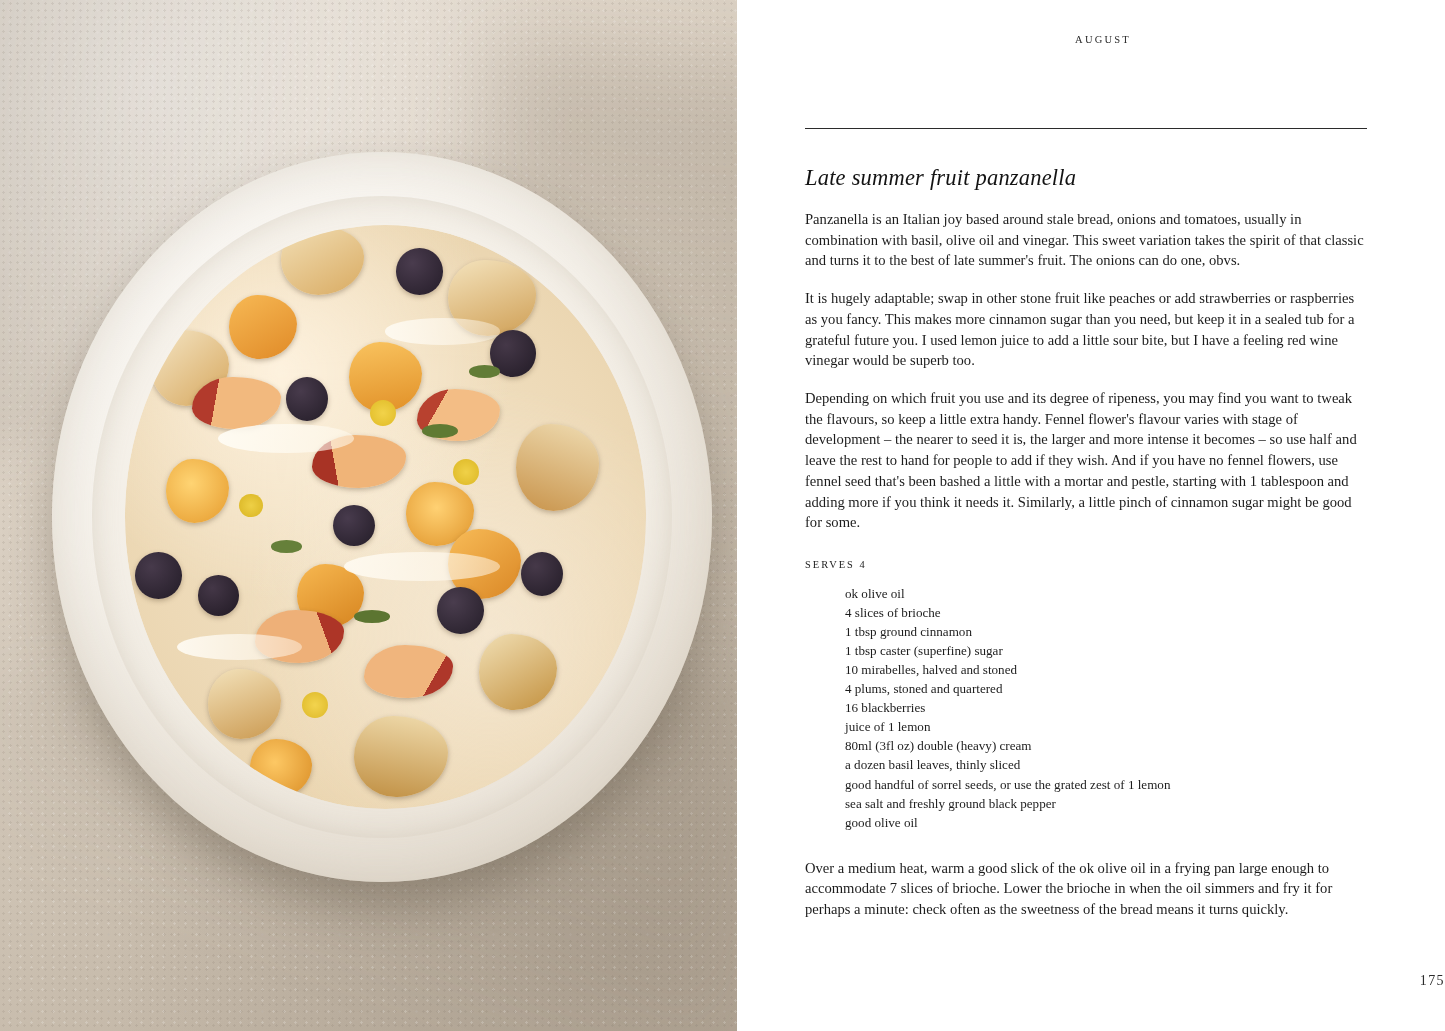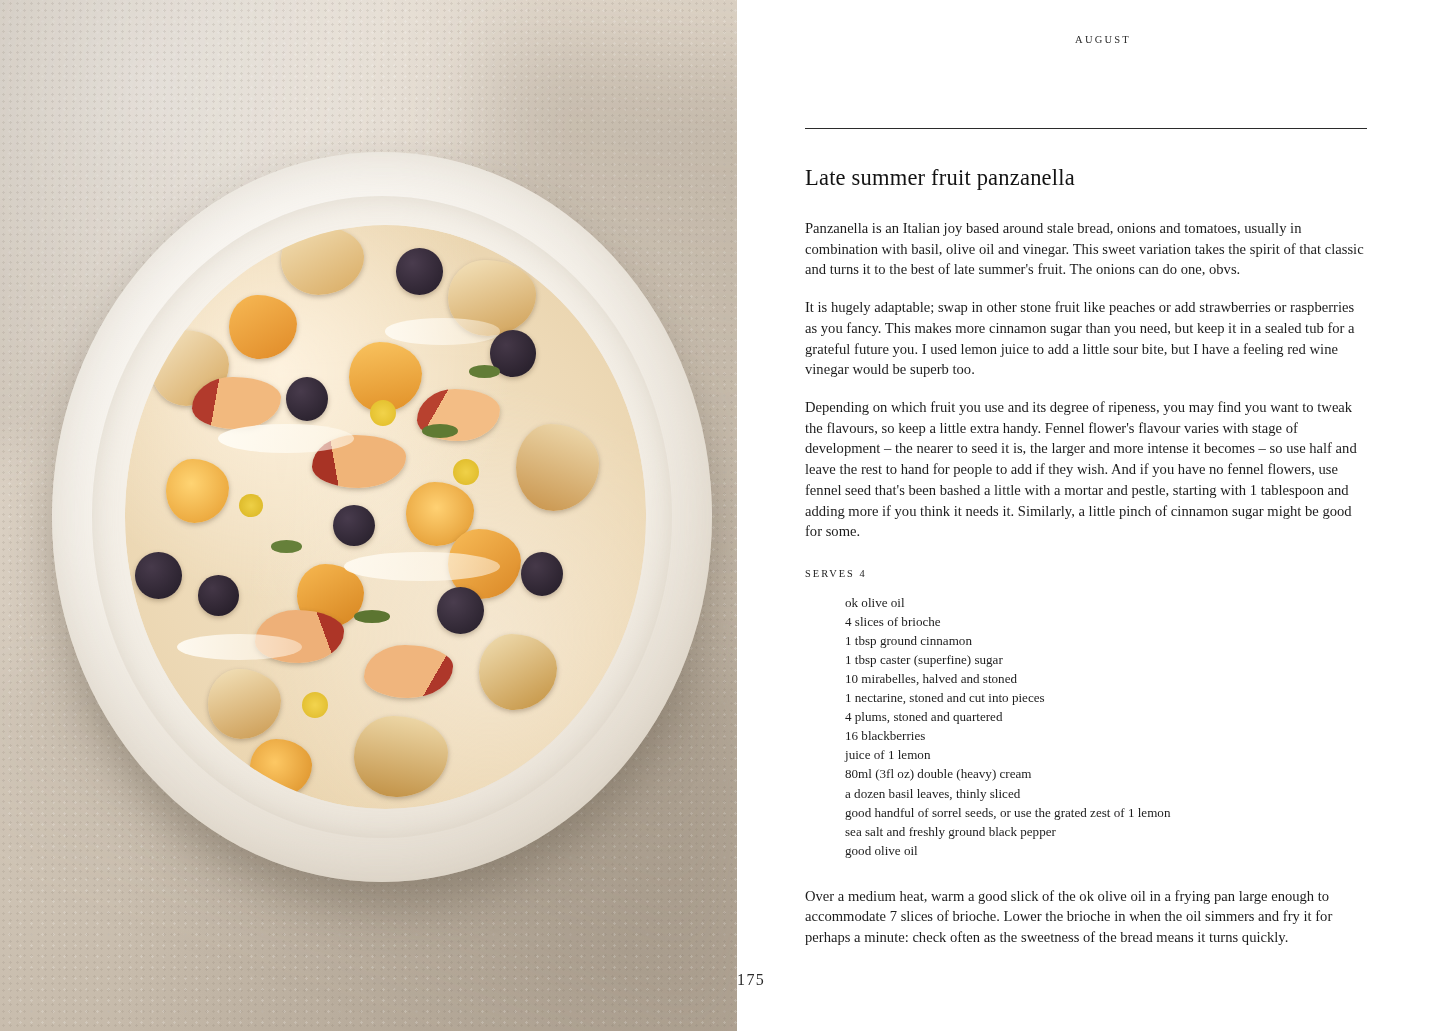--- a/index.html
+++ b/index.html
@@ -140,23 +140,24 @@
     top: 128px;
     width: 562px;
   }
   .rule {
     height: 1px;
     background: #2b2b2b;
     width: 100%;
     margin-bottom: 36px;
   }
   .recipe-title {
+    font-style: italic;
     font-size: 22.5px;
     font-weight: 400;
-    margin: 0 0 27px 0;
+    margin: 0 0 18px 0;
     letter-spacing: .2px;
     color: #131313;
   }
   p.body {
     font-size: 14.6px;
     line-height: 1.42;
     margin: 0 0 17px 0;
     text-align: left;
     color: #1c1c1c;
   }
@@ -180,22 +181,22 @@
   .method p {
     font-size: 14.6px;
     line-height: 1.42;
     margin: 0;
     color: #1c1c1c;
   }
   .folio {
     position: absolute;
     bottom: 42px;
     left: 0; right: 0;
-    text-align: left;
-    font-size: 16px;
+    text-align: right;
+    font-size: 14px;
     letter-spacing: 1.4px;
     color: #2b2b2b;
   }
 </style>
 </head>
 <body>
 
 <div class="spread">
 
   <div class="photo-page">
@@ -273,21 +274,20 @@
       <p class="body">Depending on which fruit you use and its degree of ripeness, you may find you want to tweak the flavours, so keep a little extra handy. Fennel flower's flavour varies with stage of development – the nearer to seed it is, the larger and more intense it becomes – so use half and leave the rest to hand for people to add if they wish. And if you have no fennel flowers, use fennel seed that's been bashed a little with a mortar and pestle, starting with 1 tablespoon and adding more if you think it needs it. Similarly, a little pinch of cinnamon sugar might be good for some.</p>
 
       <div class="serves">SERVES 4</div>
 
       <ul class="ingredients">
         <li>ok olive oil</li>
         <li>4 slices of brioche</li>
         <li>1 tbsp ground cinnamon</li>
         <li>1 tbsp caster (superfine) sugar</li>
         <li>10 mirabelles, halved and stoned</li>
-        <li>1 nectarine, stoned and cut into pieces</li>
         <li>4 plums, stoned and quartered</li>
         <li>16 blackberries</li>
         <li>juice of 1 lemon</li>
         <li>80ml (3fl oz) double (heavy) cream</li>
         <li>a dozen basil leaves, thinly sliced</li>
         <li>good handful of sorrel seeds, or use the grated zest of 1 lemon</li>
         <li>sea salt and freshly ground black pepper</li>
         <li>good olive oil</li>
       </ul>
 

